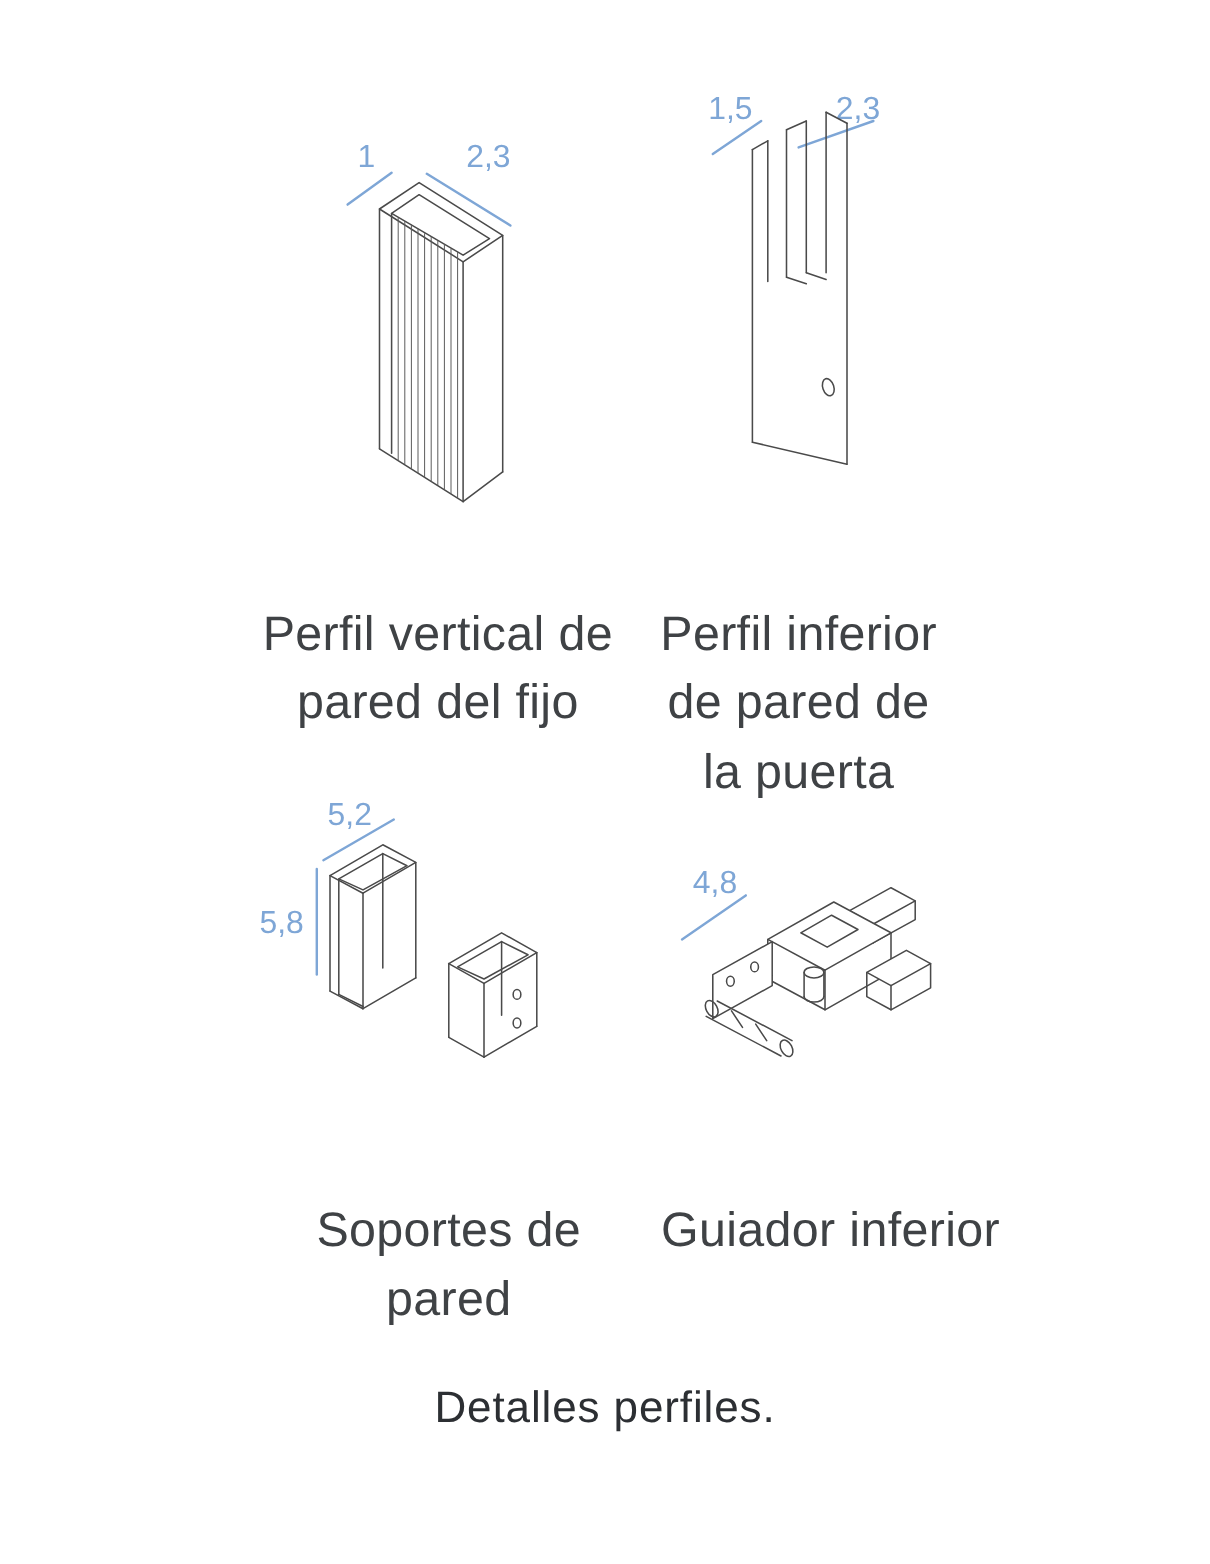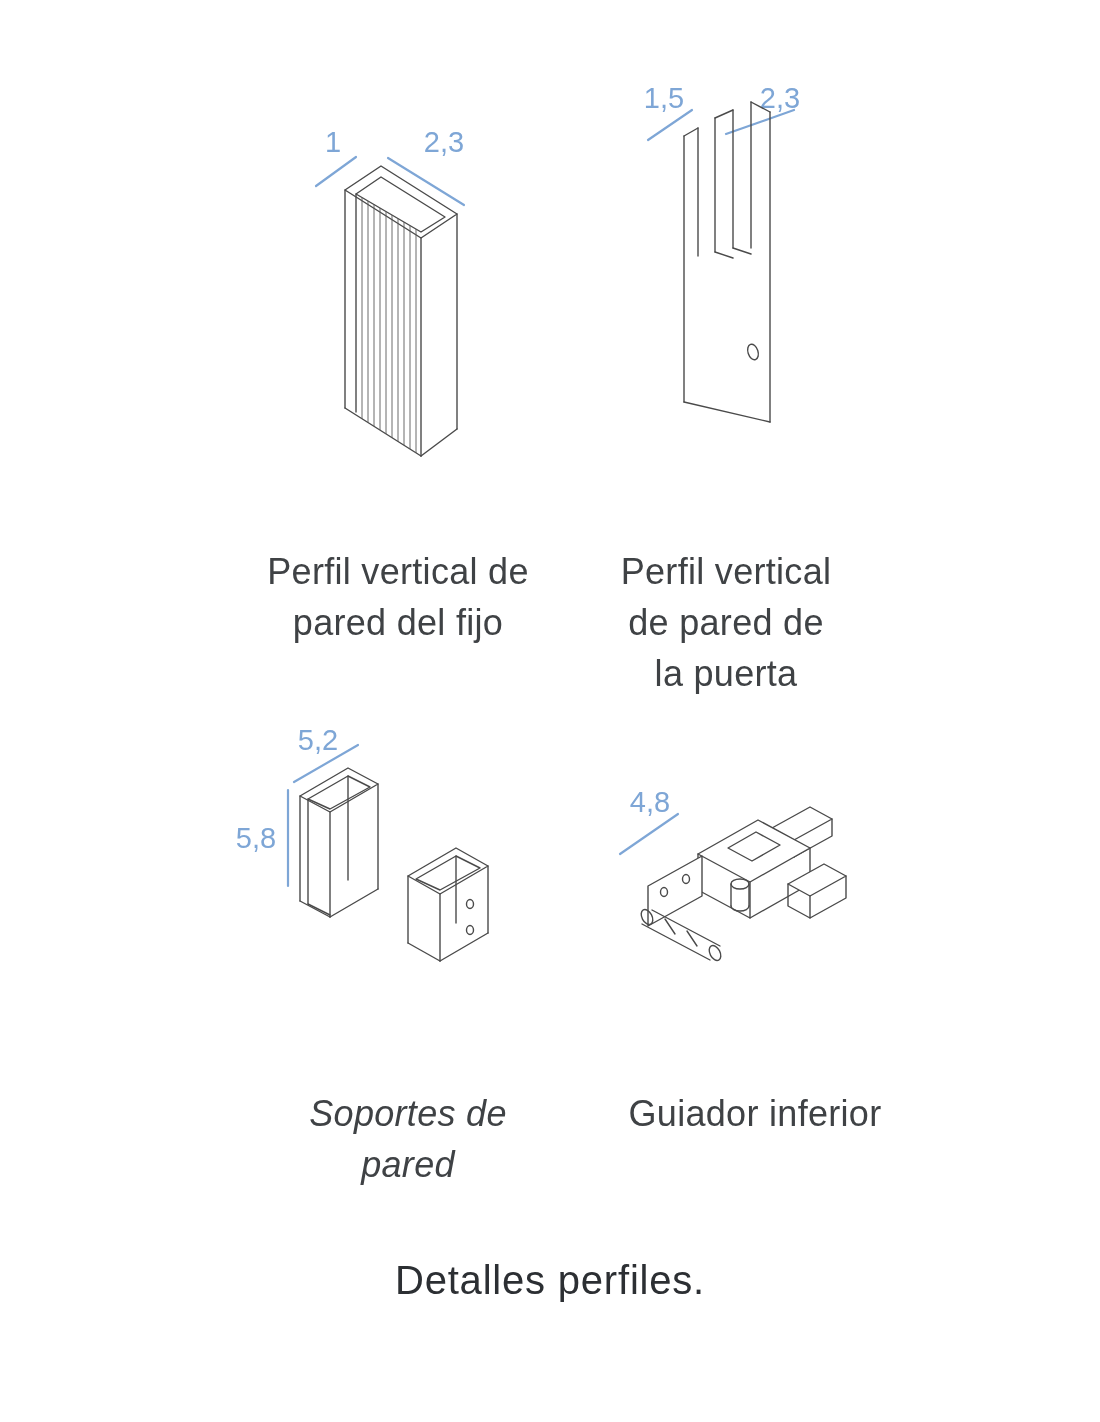--- a/index.html
+++ b/index.html
@@ -13,21 +13,21 @@
   .fig-svg{position:absolute;}
   .line-art{stroke:#4a4a4a;stroke-width:1.4;fill:none;stroke-linejoin:round;stroke-linecap:round;}
   .line-art-fill{stroke:#4a4a4a;stroke-width:1.4;fill:#ffffff;stroke-linejoin:round;}
   .ribs{stroke:#5a5a5a;stroke-width:0.9;fill:none;}
   .dim-line{stroke:#7ea6d6;stroke-width:2.2;stroke-linecap:round;fill:none;}
   .dim-text{fill:#7ea6d6;font-family:"Liberation Sans",sans-serif;font-size:29px;}
   .figure-caption{
     position:absolute;
     text-align:center;
     white-space:pre-line;
-    font-size:36px;
+    font-size:44px;
     line-height:1.42;
     color:#3f4245;
     letter-spacing:0.3px;
   }
   .footer-title{
     position:absolute;
     left:0;top:1258px;width:1100px;
     text-align:center;
     font-size:40px;
     font-weight:500;
@@ -83,21 +83,21 @@
         <path class="line-art" d="M170 42 L151 32"></path>
         <path class="line-art" d="M151 32 L151 178"></path>
         <path class="line-art" d="M115 48 L133 40"></path>
         <path class="line-art" d="M133 40 L133 178"></path>
         <path class="line-art" d="M115 48 L115 182"></path>
         <path class="line-art" d="M133 178 L151 184"></path>
         <path class="line-art" d="M115 182 L133 188"></path>
         <ellipse class="line-art" cx="153" cy="282" rx="5" ry="8" transform="rotate(-18 153 282)"></ellipse>
       </g>
     </svg>
-    <div class="figure-caption" style="left:566px;top:546px;width:320px;">Perfil vertical
+    <div class="figure-caption" style="left:566px;top:546px;width:320px;">Perfil inferior
 de pared de
 la puerta</div>
   </div>
 
   <div>
     <svg class="fig-svg" style="left:230px;top:718px;" width="330" height="280" viewBox="0 0 330 280">
       <g>
         <path class="dim-line" d="M64 64 L128 27"></path>
         <path class="dim-line" d="M58 72 L58 168"></path>
       </g>
@@ -123,21 +123,21 @@
         <path class="line-art" d="M178 158 L178 225"></path>
         <path class="line-art" d="M210 176 L210 243"></path>
         <path class="line-art" d="M226 138 L226 205"></path>
         <path class="line-art" d="M258 148 L258 215"></path>
         <path class="line-art" d="M178 225 L210 243"></path>
         <path class="line-art" d="M210 243 L258 215"></path>
         <ellipse class="line-art" cx="240" cy="186" rx="3.5" ry="4.5"></ellipse>
         <ellipse class="line-art" cx="240" cy="212" rx="3.5" ry="4.5"></ellipse>
       </g>
     </svg>
-    <div class="figure-caption" style="left:253px;top:1088px;width:310px;font-style:italic;">Soportes de
+    <div class="figure-caption" style="left:253px;top:1088px;width:310px;">Soportes de
 pared</div>
   </div>
 
   <div>
     <svg class="fig-svg" style="left:590px;top:778px;" width="310" height="220" viewBox="0 0 310 220">
       <g>
         <path class="dim-line" d="M30 76 L88 36"></path>
       </g>
       <text class="dim-text" x="60" y="34" text-anchor="middle">4,8</text>
       <g>

